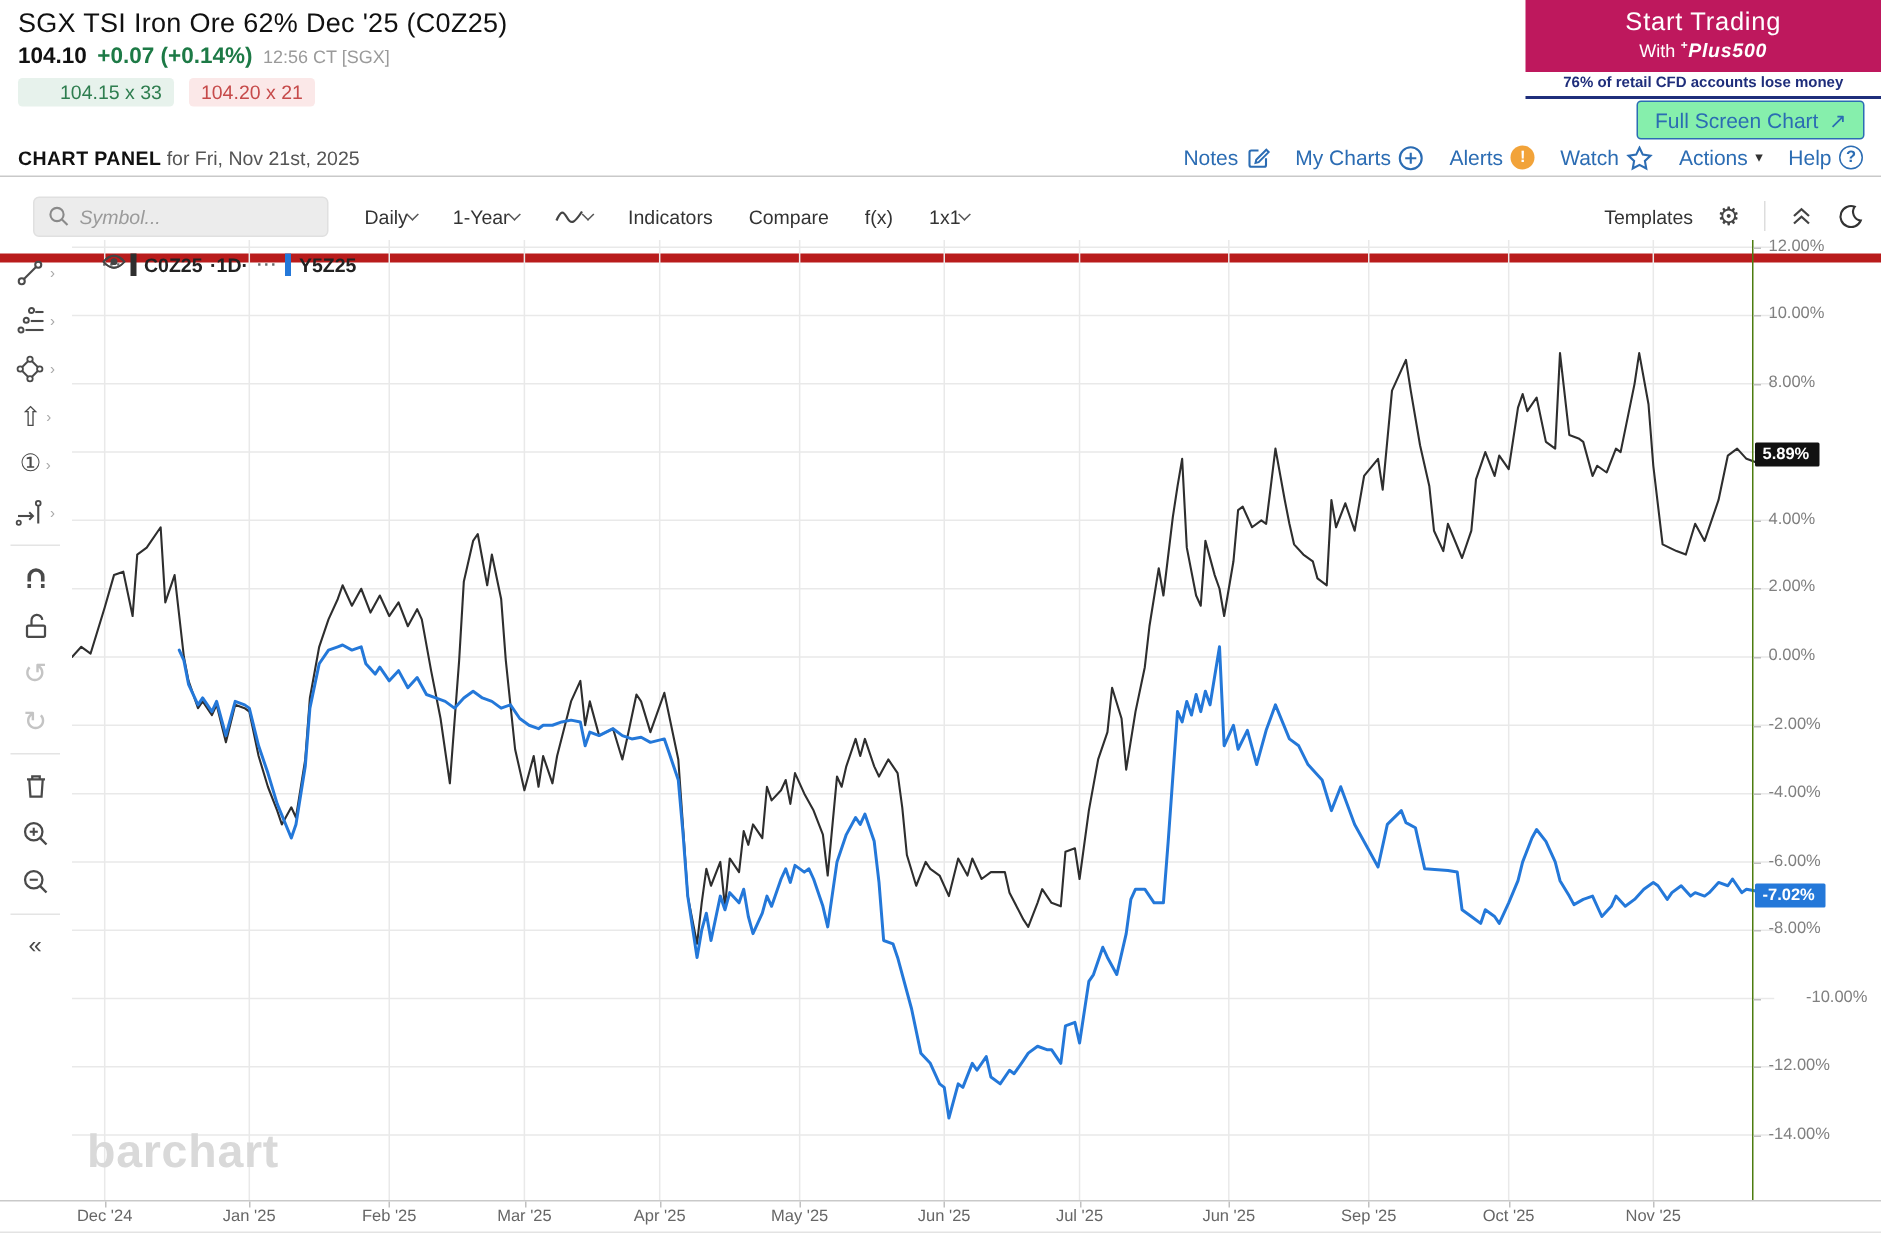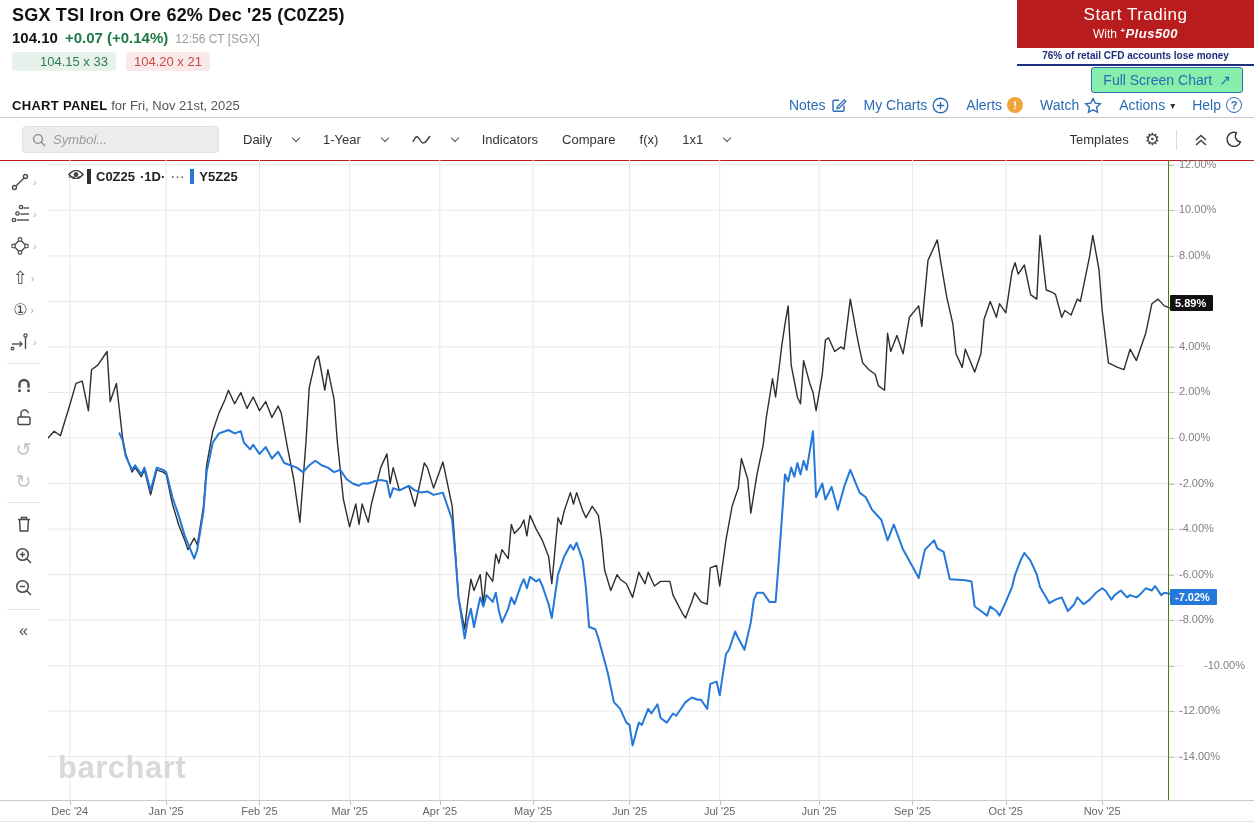--- a/index.html
+++ b/index.html
@@ -1,33 +1,33 @@
 <!DOCTYPE html>
 <html><head>
 <meta charset="utf-8">
 <style>
   * { box-sizing: border-box; margin: 0; padding: 0; }
   body { font-family: "Liberation Sans", sans-serif; background: #fff; }
   .app { position: relative; width: 1254px; height: 823px; background: #fff; overflow: hidden; }
 
   
   .hdr { position: absolute; left: 12px; top: 5px; }
-  .hdr-title { font-size: 18px; font-weight: bold; color: #111; letter-spacing: .2px; }
+  .hdr-title { font-size: 18px; font-weight: normal; color: #111; letter-spacing: .2px; }
   .hdr-quote { margin-top: 3px; font-size: 15px; display: flex; align-items: baseline; gap: 7px; }
   .q-last { font-weight: bold; color: #111; }
   .q-chg { font-weight: bold; color: #1d7a46; }
   .q-time { font-size: 12px; color: #9a9a9a; }
   .hdr-chips { margin-top: 6px; display: flex; gap: 10px; font-size: 13px; }
   .chip { padding: 2px 8px; border-radius: 3px; }
   .chip-bid { background: #e7f2ec; color: #2e7d4f; padding-left: 28px; }
   .chip-ask { background: #fbe8e8; color: #c64a4a; }
 
   
   .ad { position: absolute; left: 1017px; top: 0; width: 237px; cursor: pointer; }
-  .ad-main { background: #b91c1c; color: #fff; text-align: center; padding: 5px 0 7px; }
+  .ad-main { background: #be185d; color: #fff; text-align: center; padding: 5px 0 7px; }
   .ad-line1 { font-size: 17px; letter-spacing: .5px; }
   .ad-line2 { font-size: 12px; margin-top: 1px; }
   .ad-brand { font-weight: bold; font-size: 13px; letter-spacing: .5px; font-style: italic; }
   .ad-brand sup { font-size: 8px; }
   .ad-sub { text-align: center; font-size: 10px; color: #1f2e7b; padding: 2px 0 3px; border-bottom: 2px solid #1f2e7b; font-weight: bold; }
 
   
   .fs-btn { position: absolute; right: 11px; top: 67px; border: 1px solid #2b6cb3; color: #2b6cb3;
             font-size: 14px; padding: 4px 11px; border-radius: 3px; background: #86efac; cursor: pointer; display: flex; gap: 7px; align-items: center;}
 
@@ -39,27 +39,27 @@
   .pb-title { font-weight: bold; color: #111; letter-spacing: .3px; }
   .pb-links { display: flex; align-items: center; gap: 17px; font-size: 14px; color: #2b6cb3; }
   .pb-link { display: flex; align-items: center; gap: 5px; cursor: pointer; }
   .badge-alert { width: 16px; height: 16px; border-radius: 50%; background: #f2a339; color: #fff;
                  font-size: 11px; font-weight: bold; display: inline-flex; align-items: center; justify-content: center; }
   .badge-help { width: 16px; height: 16px; border-radius: 50%; border: 1.6px solid #2b6cb3; color: #2b6cb3;
                 font-size: 11px; font-weight: bold; display: inline-flex; align-items: center; justify-content: center; }
   .caret-dn { font-size: 10px; color: #333; }
 
   
-  .toolbar { position: absolute; left: 0; top: 119px; width: 1254px; height: 42px;
-             border-bottom: 1px solid #b91c1c; display: flex; align-items: center; padding: 0 12px; }
+  .toolbar { position: absolute; left: 0; top: 119px; width: 1254px; height: 56px;
+             border-bottom: 6px solid #b91c1c; display: flex; align-items: center; padding: 0 12px; }
   .search { width: 197px; height: 27px; background: #ececec; border: 1px solid #e0e0e0; border-radius: 4px;
             display: flex; align-items: center; gap: 7px; padding: 0 9px; margin-left: 10px; }
   .search-ph { font-size: 13px; font-style: italic; color: #9a9a9a; }
   .tb-items { display: flex; align-items: center; gap: 24px; margin-left: 24px; font-size: 13px; color: #333; }
-  .tb-item { display: flex; align-items: center; gap: 21px; cursor: pointer; white-space: nowrap; }
+  .tb-item { display: flex; align-items: center; gap: 0; cursor: pointer; white-space: nowrap; }
   .chev { display: inline-block; width: 6px; height: 6px; border-right: 1.4px solid #555;
           border-bottom: 1.4px solid #555; transform: rotate(45deg); margin-top: -3px; }
   .tb-right { margin-left: auto; display: flex; align-items: center; gap: 16px; color: #333; font-size: 13px; }
   .tb-divider { width: 1px; height: 20px; background: #ddd; }
   .gear { font-size: 17px; color: #444; cursor: pointer; }
 
   
   .rail { position: absolute; left: 0; top: 158px; width: 47px; height: 665px; display: flex;
           flex-direction: column; align-items: center; padding-top: 8px; }
   .rail-item { width: 47px; height: 32px; display: flex; align-items: center; justify-content: center;

